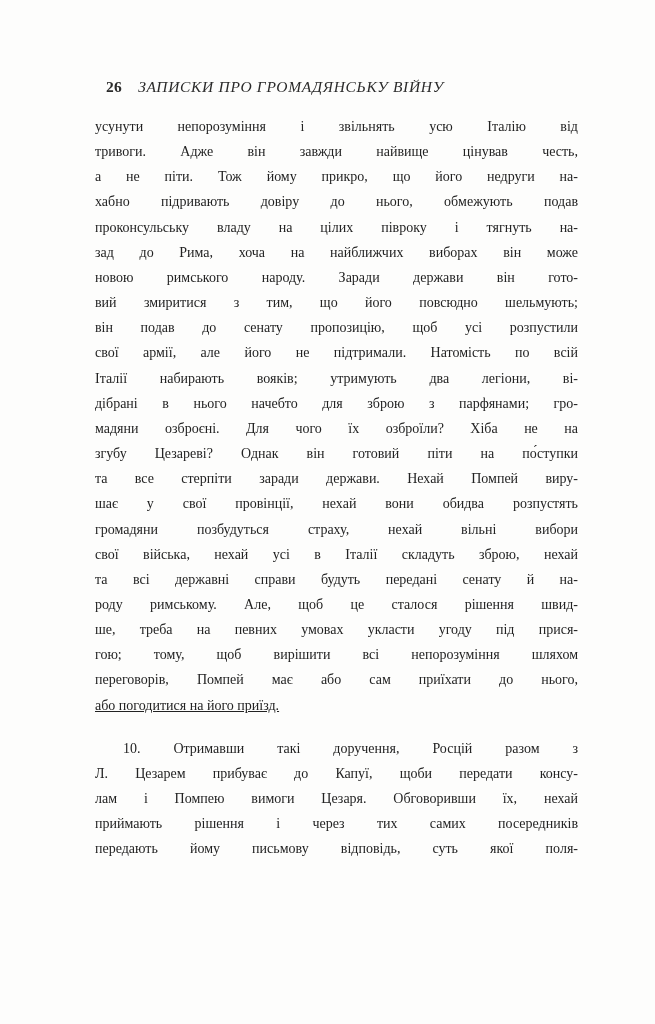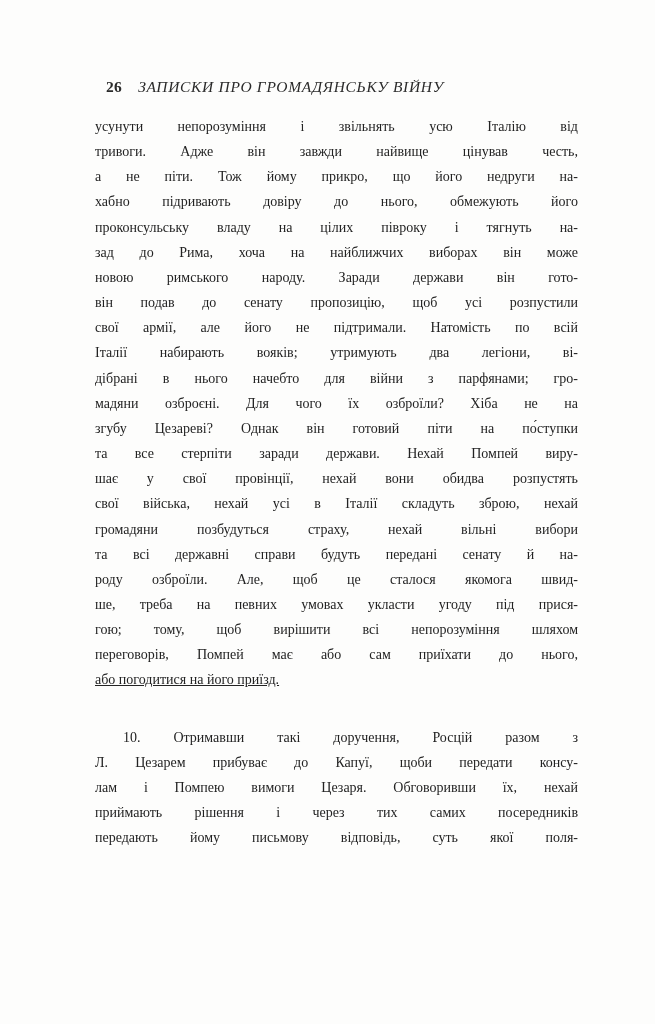--- a/index.html
+++ b/index.html
@@ -43,21 +43,21 @@
   .text-block {
     position: absolute;
     top: 114px;
     left: 95px;
     width: 483px;
     font-size: 14px;
     line-height: 25.15px;
     hyphens: none;
   }
   .paragraph + .paragraph {
-    margin-top: 32px;
+    margin-top: 18px;
   }
   .line {
     text-align: justify;
     text-align-last: justify;
     white-space: normal;
   }
   .line.no-stretch {
     text-align: left;
     text-align-last: left;
     text-decoration: underline;
@@ -73,36 +73,37 @@
   <header class="running-head">
     <span class="page-num">26</span>
     <span class="head-title">ЗАПИСКИ ПРО ГРОМАДЯНСЬКУ ВІЙНУ</span>
   </header>
 
   <main class="text-block">
       <div class="paragraph">
         <div class="line">усунути непорозуміння і звільнять усю Італію від</div>
         <div class="line">тривоги. Адже він завжди найвище цінував честь,</div>
         <div class="line">а не піти. Тож йому прикро, що його недруги на-</div>
-        <div class="line">хабно підривають довіру до нього, обмежують його</div>
+        <div class="line">хабно підривають довіру до нього, обмежують подав</div>
         <div class="line">проконсульську владу на цілих півроку і тягнуть на-</div>
         <div class="line">зад до Рима, хоча на найближчих виборах він може</div>
         <div class="line">новою римського народу. Заради держави він гото-</div>
+        <div class="line">вий змиритися з тим, що його повсюдно шельмують;</div>
         <div class="line">він подав до сенату пропозицію, щоб усі розпустили</div>
         <div class="line">свої армії, але його не підтримали. Натомість по всій</div>
         <div class="line">Італії набирають вояків; утримують два легіони, ві-</div>
-        <div class="line">дібрані в нього начебто для війни з парфянами; гро-</div>
+        <div class="line">дібрані в нього начебто для зброю з парфянами; гро-</div>
         <div class="line">мадяни озброєні. Для чого їх озброїли? Хіба не на</div>
         <div class="line">згубу Цезареві? Однак він готовий піти на по́ступки</div>
         <div class="line">та все стерпіти заради держави. Нехай Помпей виру-</div>
         <div class="line">шає у свої провінції, нехай вони обидва розпустять</div>
+        <div class="line">громадяни позбудуться страху, нехай вільні вибори</div>
         <div class="line">свої війська, нехай усі в Італії складуть зброю, нехай</div>
-        <div class="line">громадяни позбудуться страху, нехай вільні вибори</div>
         <div class="line">та всі державні справи будуть передані сенату й на-</div>
-        <div class="line">роду озброїли. Але, щоб це сталося якомога швид-</div>
+        <div class="line">роду римському. Але, щоб це сталося рішення швид-</div>
         <div class="line">ше, треба на певних умовах укласти угоду під прися-</div>
         <div class="line">гою; тому, щоб вирішити всі непорозуміння шляхом</div>
         <div class="line">переговорів, Помпей має або сам приїхати до нього,</div>
         <div class="line no-stretch">або погодитися на його приїзд.</div>
       </div>
       <div class="paragraph">
         <div class="line first-indent">10. Отримавши такі доручення, Росцій разом з</div>
         <div class="line">Л. Цезарем прибуває до Капуї, щоби передати консу-</div>
         <div class="line">лам і Помпею вимоги Цезаря. Обговоривши їх, нехай</div>
         <div class="line">приймають рішення і через тих самих посередників</div>

